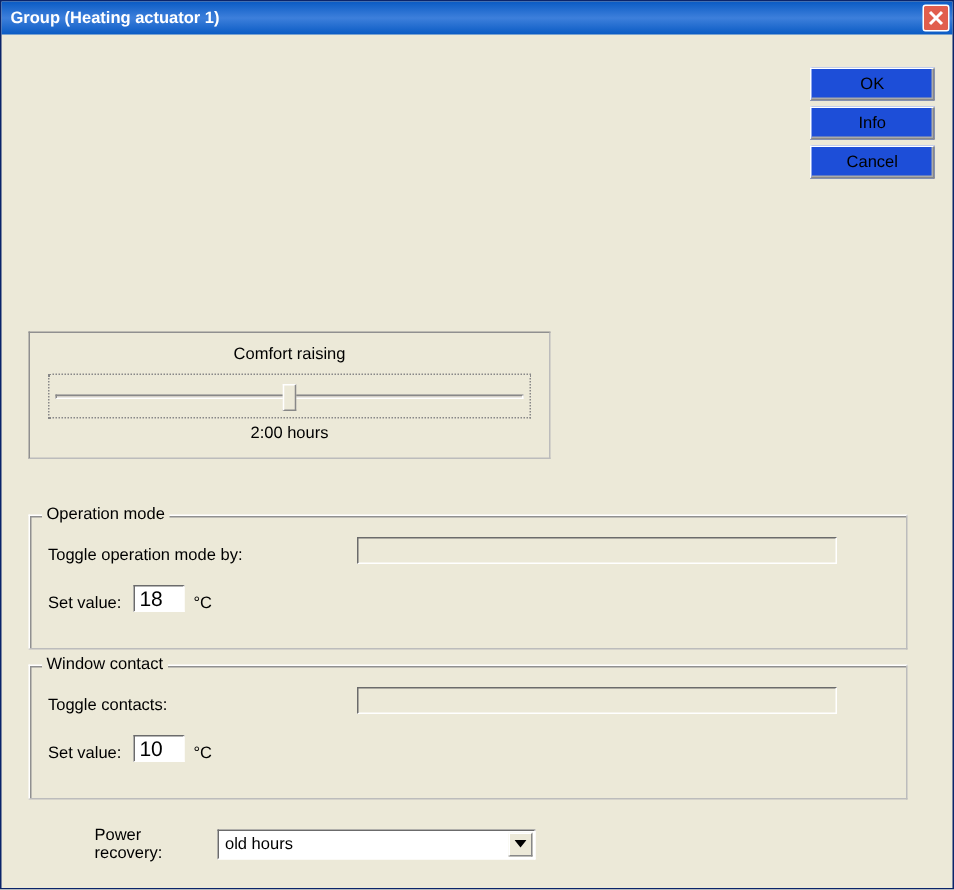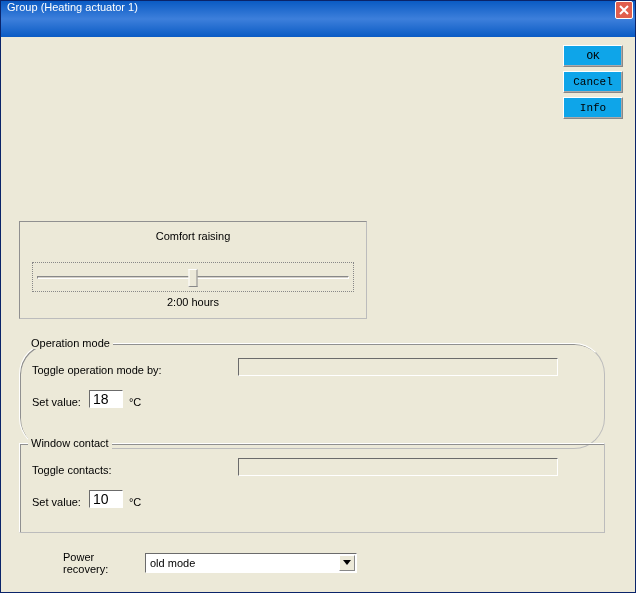--- a/index.html
+++ b/index.html
@@ -10,26 +10,27 @@
       color: #000;
     }
     .window {
       width: 636px;
       height: 593px;
       background: #ece9d8;
       border: 1px solid #0a246a;
       position: relative;
     }
     .titlebar {
-      height: 36px;
+      height: 22px;
       background: linear-gradient(to bottom, #0a5bc4 0%, #3d7fdb 50%, #0a5bc4 100%);
       display: flex;
+      align-items: center;
       padding: 0 2px 0 6px;
       color: #fff;
-      font-weight: normal;
+      font-weight: bold;
     }
     .titlebar-title { flex: 1; }
     .close-btn {
       width: 18px; height: 18px;
       background: #e15e4d;
       border: 1px solid #fff;
       border-radius: 2px;
       display: flex; align-items: center; justify-content: center;
       cursor: pointer;
     }
@@ -38,42 +39,42 @@
       position: absolute;
       top: 22px; left: 0; right: 0; bottom: 0;
       padding: 10px 14px;
     }
     .btn-stack {
       position: absolute;
       top: 22px; right: 12px;
       display: flex; flex-direction: column; gap: 4px;
     }
     .btn {
-      width: 60px; height: 22px;
-      background: #0ea5e9;
+      width: 83px; height: 22px;
+      background: #1d4ed8;
       border: 1px solid #888;
       border-top-color: #fff; border-left-color: #fff;
       cursor: pointer;
-      font-family: Liberation Mono, monospace; font-size: 11px;
+      font-family: Liberation Sans, sans-serif; font-size: 11px;
       text-align: center;
       box-shadow: inset -1px -1px 0 #aaa;
     }
     .slider-group {
       position: absolute;
       top: 198px; left: 18px;
       width: 348px;
       border: 1px solid #bcbcbc;
       border-top-color: #909090;
       border-left-color: #909090;
       padding: 8px 12px 10px 12px;
       background: #ece9d8;
     }
     .slider-label {
       text-align: center;
-      margin-bottom: 20px;
+      margin-bottom: 7px;
     }
     .slider-track-wrap {
       border: 1px dotted #888;
       padding: 6px 4px;
       margin-bottom: 4px;
     }
     .slider-track {
       position: relative;
       height: 16px;
     }
@@ -109,21 +110,21 @@
       border-left-color: #fff;
       box-shadow: inset 1px 1px 0 #909090;
       padding: 14px 12px 10px 12px;
     }
     .groupbox-legend {
       position: absolute;
       top: -7px; left: 8px;
       background: #ece9d8;
       padding: 0 3px;
     }
-    .gb-op { top: 320px; height: 106px; border-radius: 31px; }
+    .gb-op { top: 320px; height: 90px; }
     .gb-win { top: 420px; height: 90px; }
     .row {
       display: flex;
       align-items: flex-end;
       margin-bottom: 14px;
       gap: 6px;
     }
     .row-label { width: 200px; }
     .sunken-field {
       flex: 1;
@@ -181,22 +182,22 @@
       <svg viewBox="0 0 10 10">
           <path d="M1 1 L9 9 M9 1 L1 9" stroke="#fff" stroke-width="2" fill="none"></path>
         </svg>
     </div>
   </div>
 
   <div class="content">
 
     <div class="btn-stack">
       <button class="btn">OK</button>
+      <button class="btn">Info</button>
       <button class="btn">Cancel</button>
-      <button class="btn">Info</button>
     </div>
 
     <div class="slider-group">
       <div class="slider-label">Comfort raising</div>
       <div class="slider-track-wrap">
         <div class="slider-track">
           <div class="slider-rail"></div>
           <div class="slider-thumb"></div>
         </div>
       </div>
@@ -225,21 +226,21 @@
       <div class="row">
         <span class="label-inline">Set value:</span>
         <input class="num-input" value="10" style="">
         <span>°C</span>
       </div>
     </div>
 
     <div class="bottom-row">
       <span class="row-label">Power recovery:</span>
       <div class="select">
-        <span>old mode</span>
+        <span>old hours</span>
         <div class="select-arrow">
           <svg width="8" height="6" viewBox="0 0 8 6">
               <path d="M0 0 L8 0 L4 5 Z" fill="#000"></path>
             </svg>
         </div>
       </div>
     </div>
 
   </div>
 </div>

